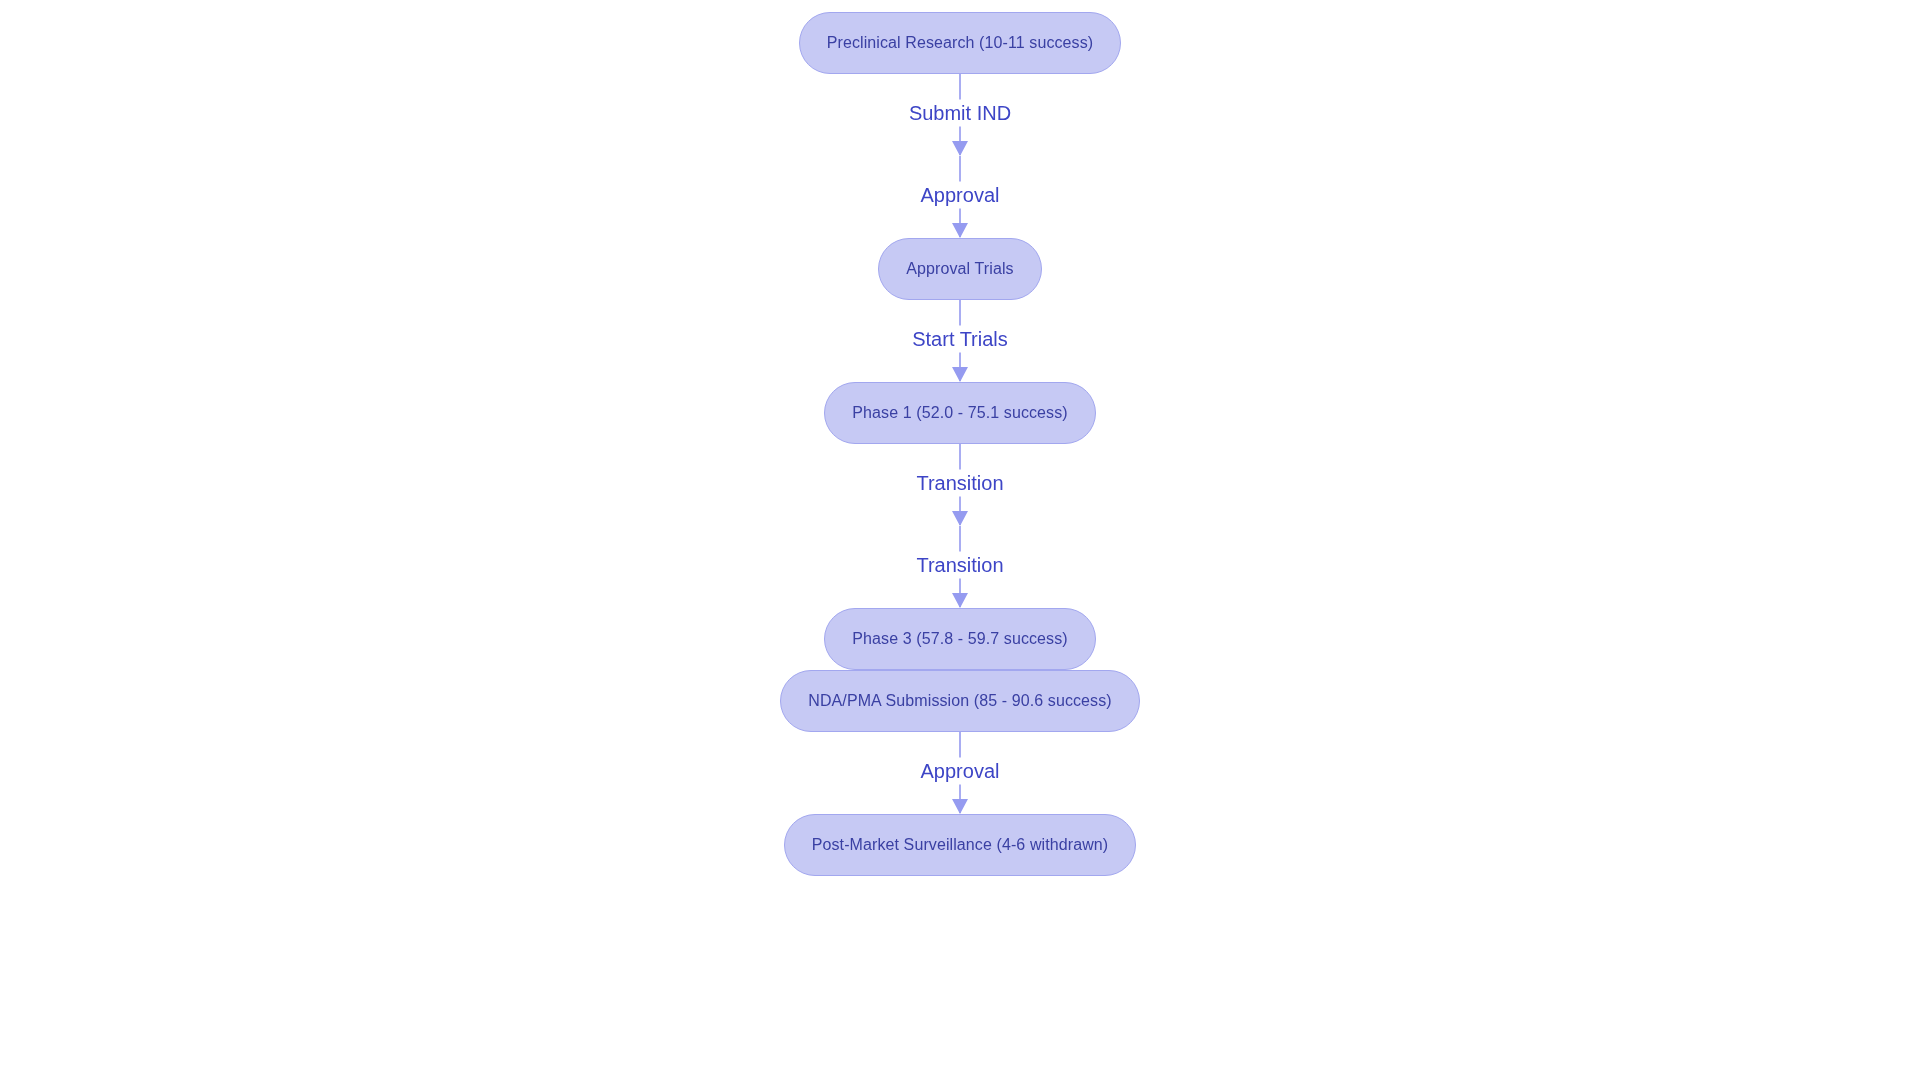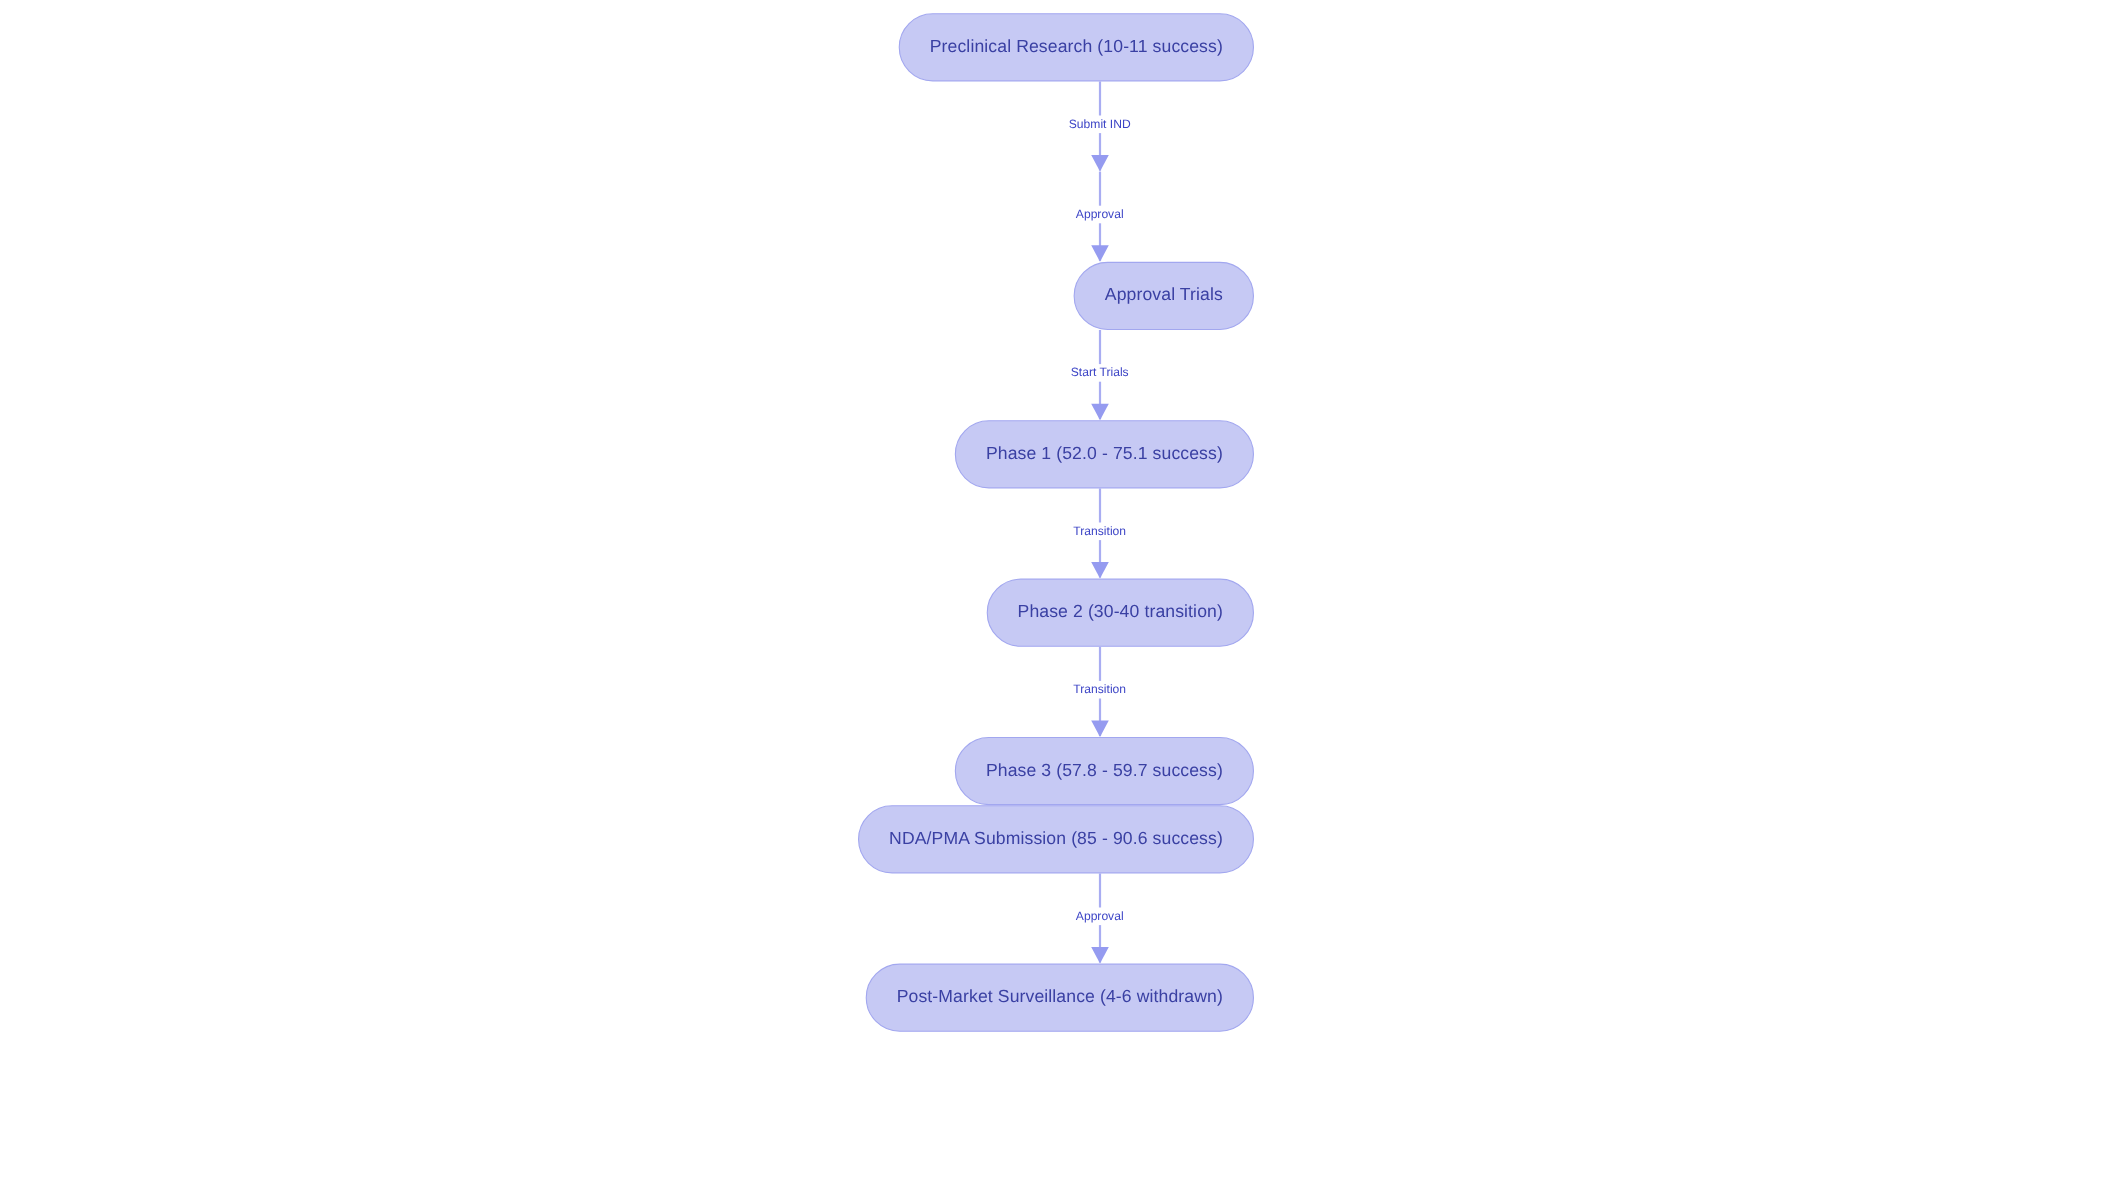--- a/index.html
+++ b/index.html
@@ -23,21 +23,21 @@
     width: 1920px;
     height: 1083px;
     background: var(--canvas-bg);
     overflow: hidden;
     display: flex;
     justify-content: center;
   }
   .flow-column {
     display: flex;
     flex-direction: column;
-    align-items: flex-end;
+    align-items: center;
     padding-top: 12px;
   }
   .node {
     height: 62px;
     border-radius: 32px;
     background: var(--node-fill);
     border: 1.5px solid var(--node-border);
     color: var(--node-text);
     display: flex;
     align-items: center;
@@ -75,21 +75,21 @@
     border-top: 15px solid var(--edge-arrow);
   }
   .edge-label {
     position: absolute;
     top: 48%;
     left: 50%;
     transform: translate(-50%, -50%);
     background: var(--canvas-bg);
     padding: 2px 8px;
     color: var(--edge-label);
-    font-size: 11px;
+    font-size: 20px;
     white-space: nowrap;
   }
 </style>
 </head>
 <body>
 
 <div class="canvas">
   <div class="flow-column" id="flow">
       <div class="node">
         <span>Preclinical Research (10-11 success)</span>
@@ -113,23 +113,20 @@
         <span class="edge-label">Start Trials</span>
       </div>
       <div class="node">
         <span>Phase 1 (52.0 - 75.1 success)</span>
       </div>
       <div class="connector">
         <div class="edge-line"></div>
         <div class="arrowhead"></div>
         <span class="edge-label">Transition</span>
       </div>
-      <div class="node">
-        <span>Phase 2 (30-40 transition)</span>
-      </div>
       <div class="connector">
         <div class="edge-line"></div>
         <div class="arrowhead"></div>
         <span class="edge-label">Transition</span>
       </div>
       <div class="node">
         <span>Phase 3 (57.8 - 59.7 success)</span>
       </div>
       <div class="node">
         <span>NDA/PMA Submission (85 - 90.6 success)</span>

